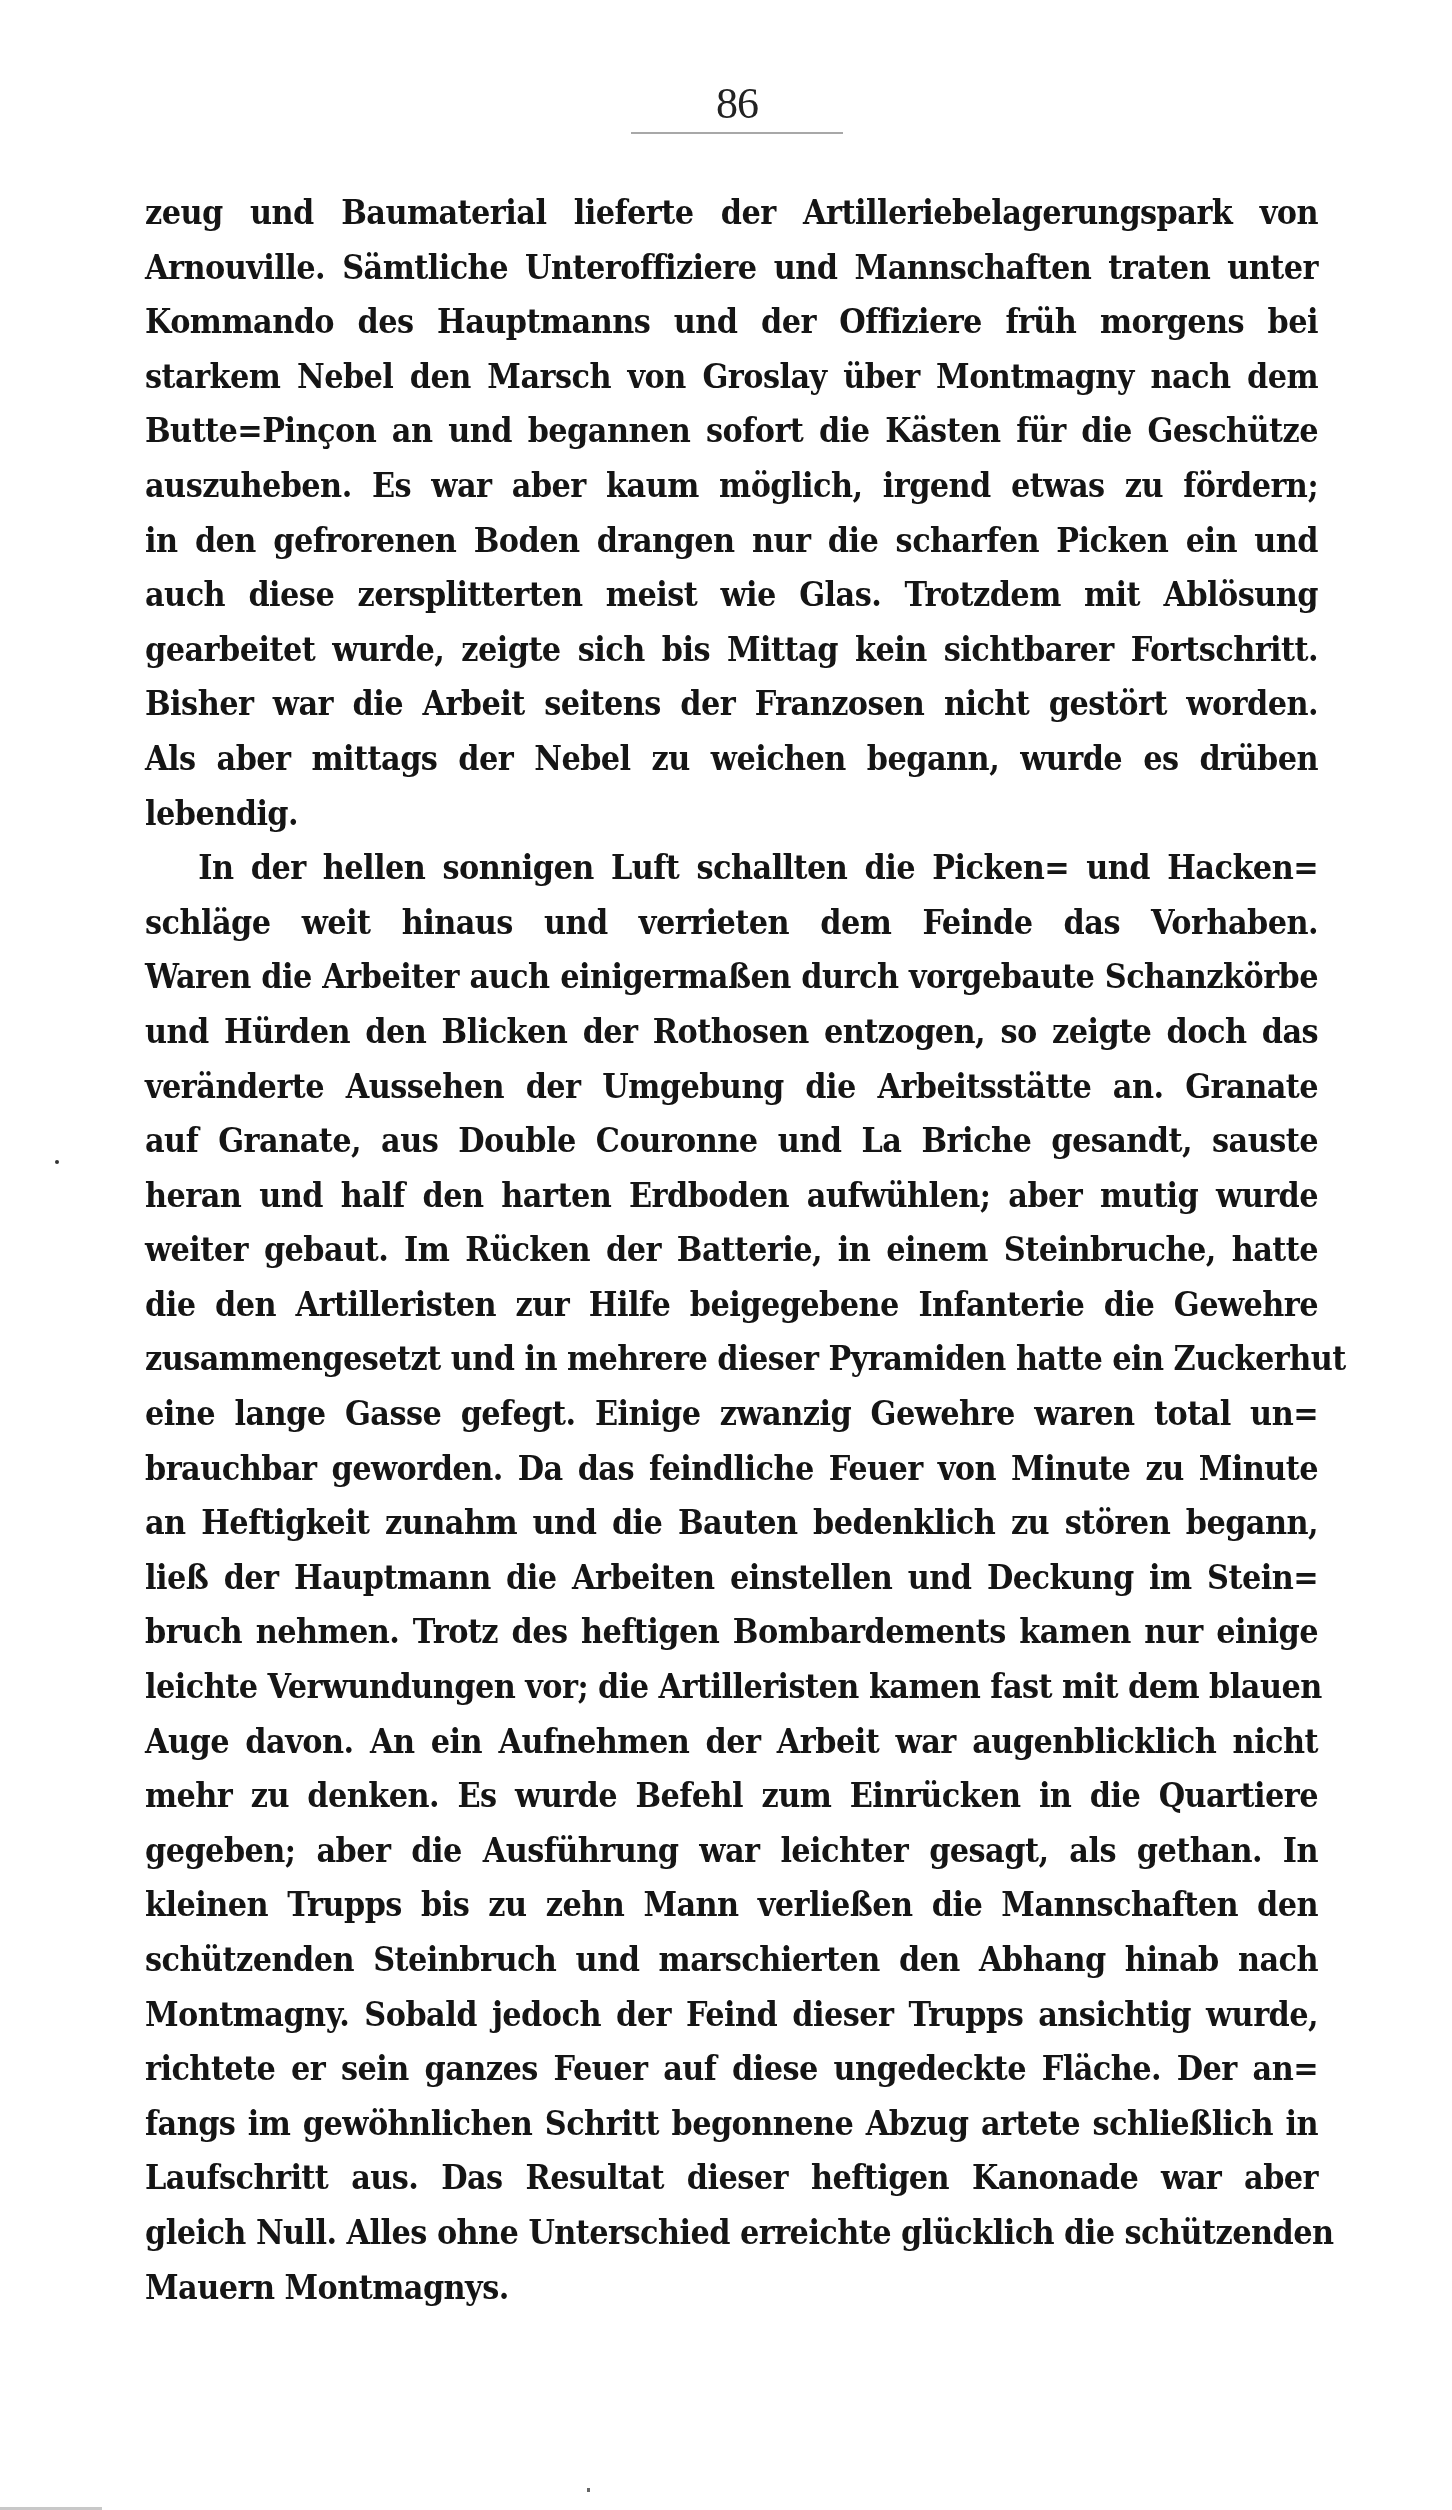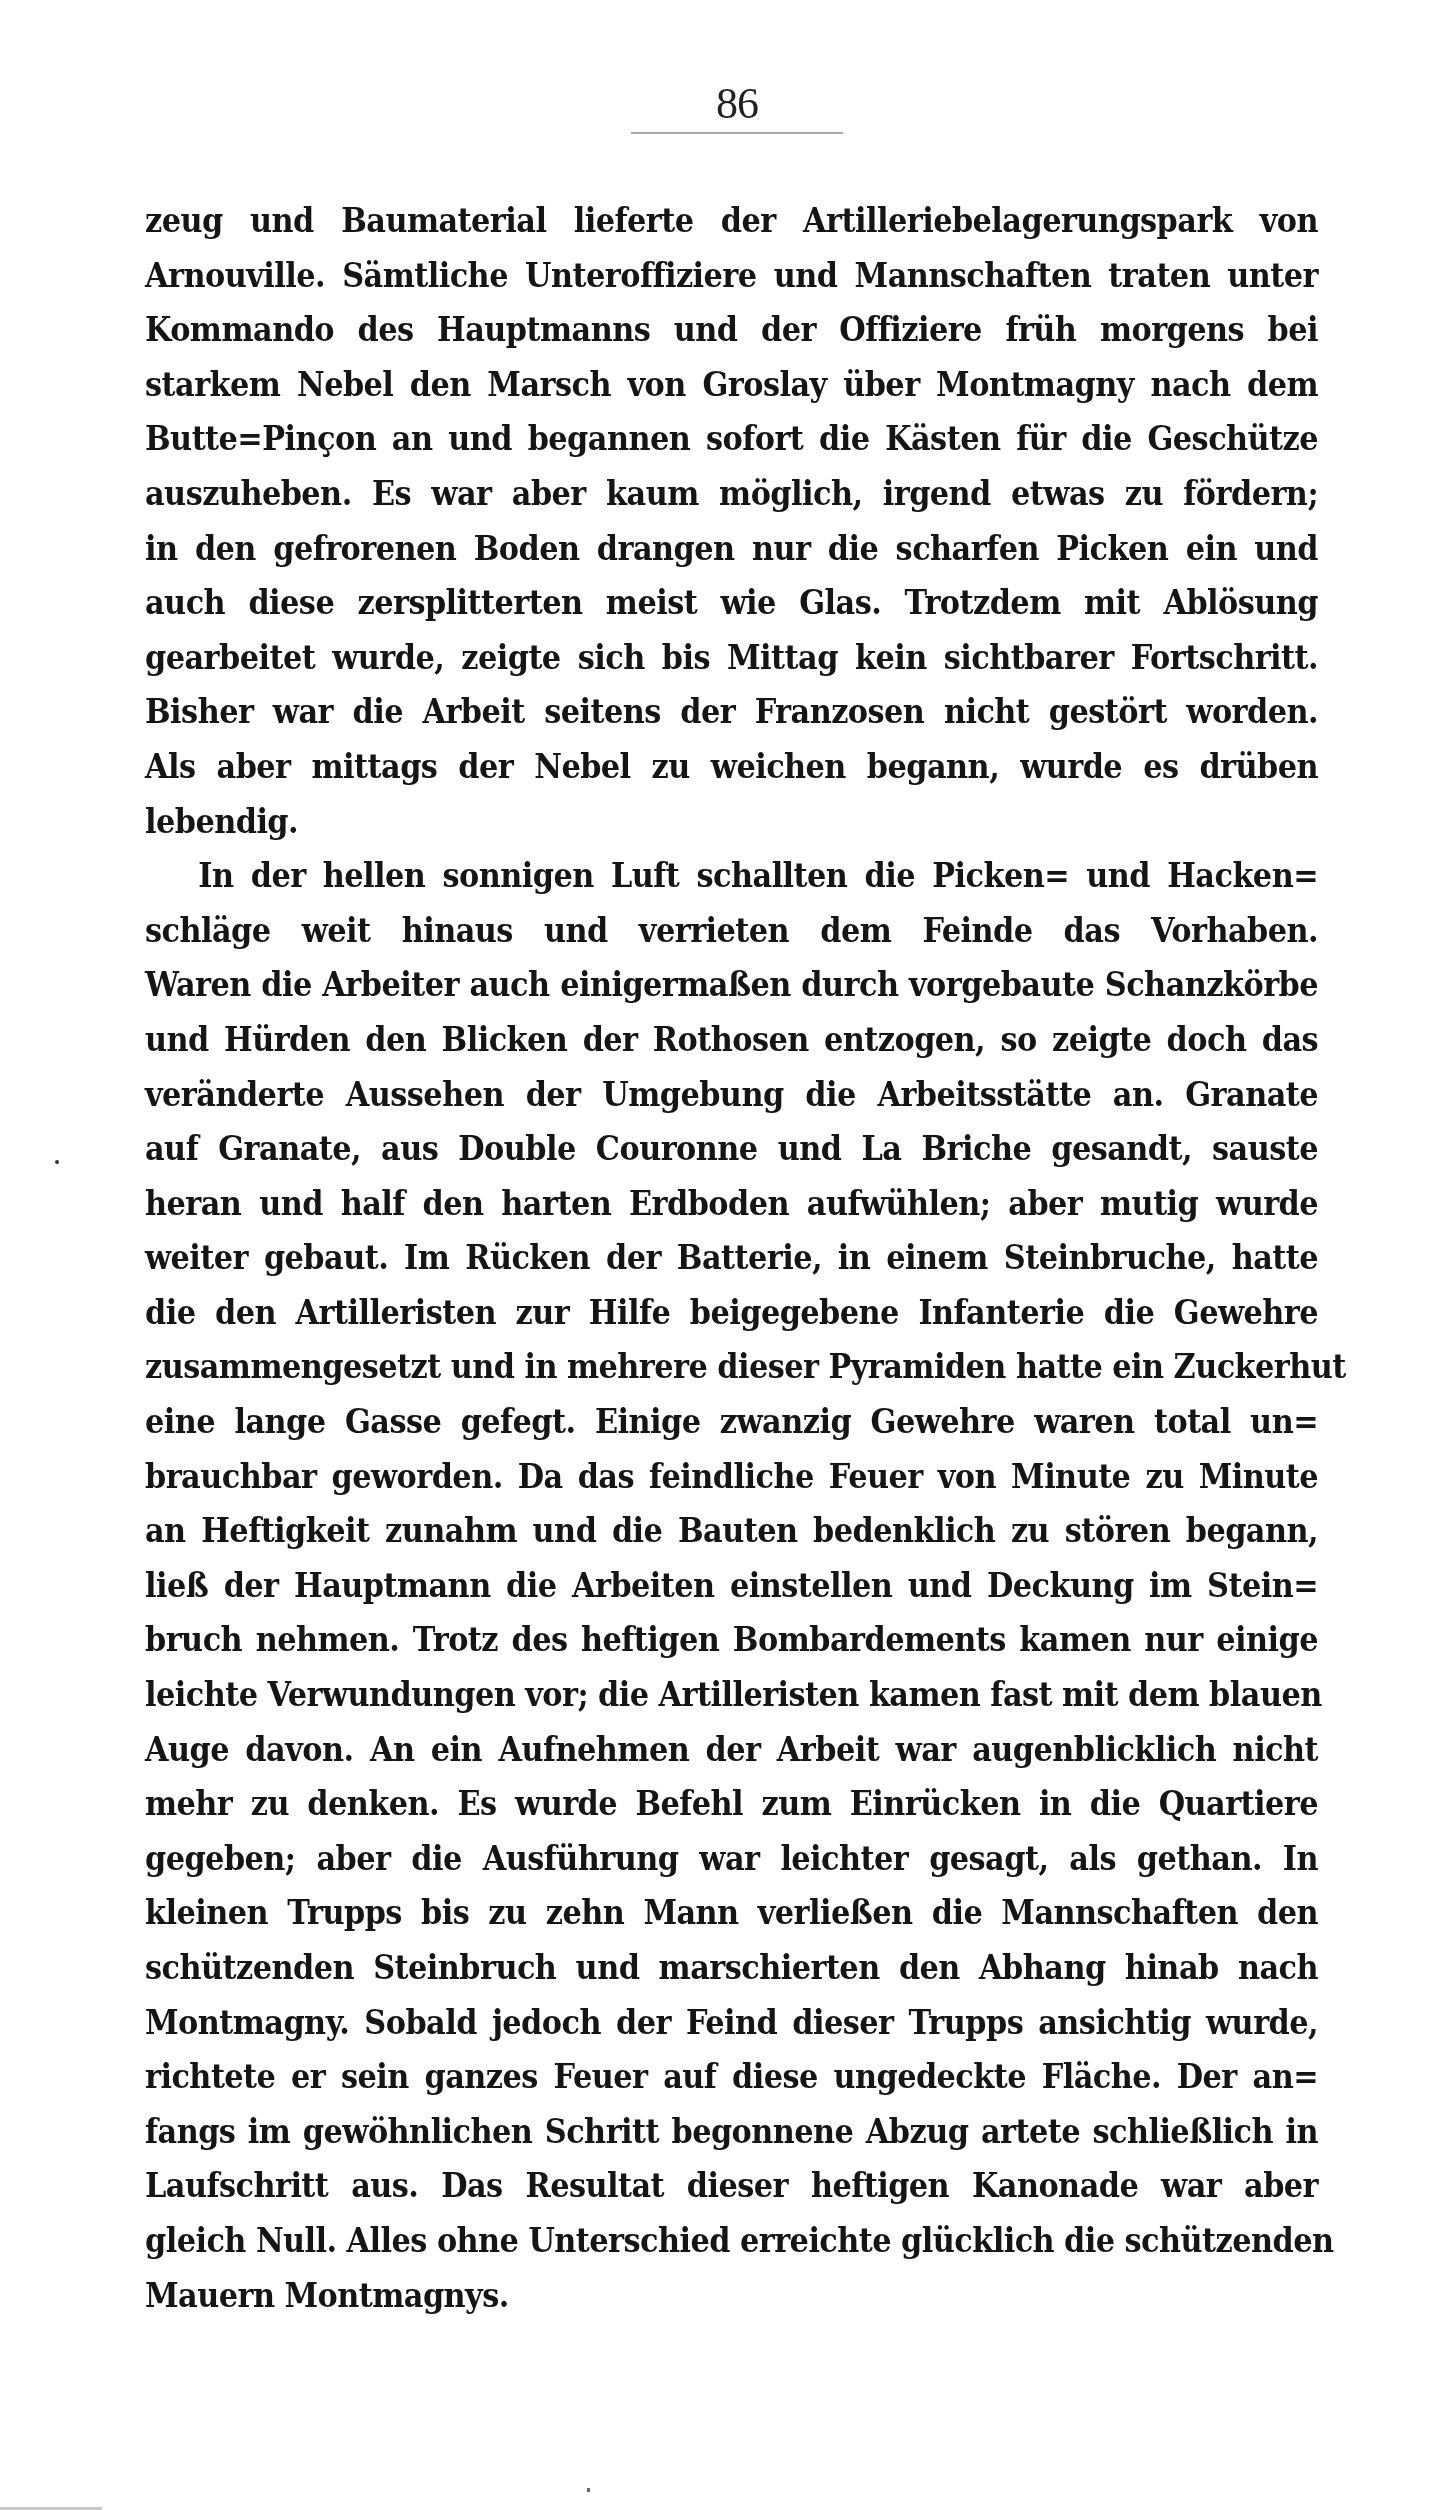--- a/index.html
+++ b/index.html
@@ -29,21 +29,21 @@
     .header-rule {
       position: absolute;
       top: 132px;
       left: 631px;
       width: 212px;
       height: 2px;
       background: #a8a8a8;
     }
     .text-block {
       position: absolute;
-      top: 194px;
+      top: 186px;
       left: 145px;
       width: 1173px;
     }
     .line {
       display: block;
       height: 54.6px;
       line-height: 54.6px;
       font-family: "DejaVu Serif", "Liberation Serif", serif;
       font-size: 33px;
       font-weight: bold;

